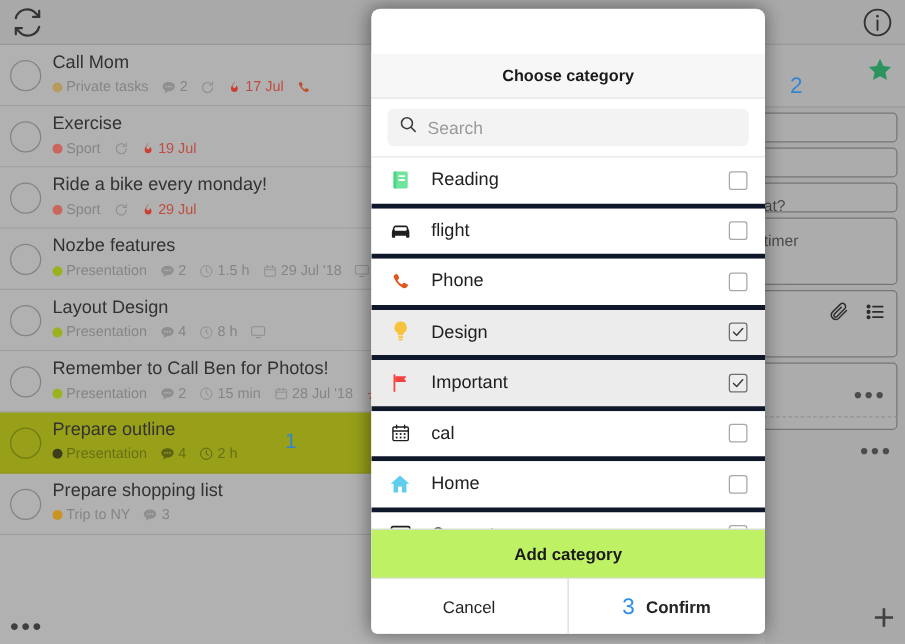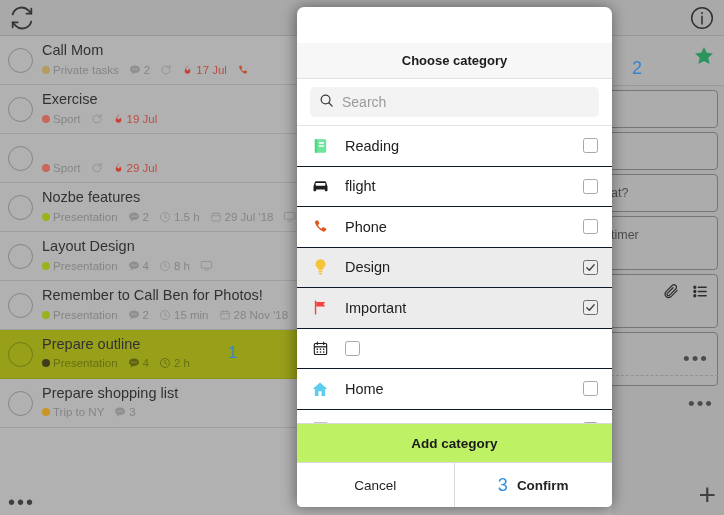--- a/index.html
+++ b/index.html
@@ -80,21 +80,21 @@
     position: relative; height: 50px; border-bottom: 1px solid #a6a6a6;
     background: #bdbdbd;
   }
   .detail-num {
     position: absolute; left: 20px; top: 22px; font-size: 18px; color: #2f8fe8;
   }
   .star-icon { position: absolute; right: 9px; top: 9px; width: 22px; height: 22px; }
   .detail-card {
     position: relative;
     margin: 4px 6px 0 -8px;
-    height: 38px;
+    height: 24px;
     border: 1px solid #7d7d7d;
     border-radius: 4px;
     background: #bdbdbd;
   }
   .detail-card .ctext {
     position: absolute; left: 6px; top: 11px; font-size: 12.5px; color: #4b4b4b;
     white-space: nowrap;
   }
   .detail-card.tall { height: 54px; }
   .card-icons { position: absolute; right: 8px; top: 8px; display: flex; gap: 12px; }
@@ -145,21 +145,21 @@
     font-family: "Liberation Sans", sans-serif;
     font-size: 14px; color: #4d7c0f; width: 100%;
   }
   .search-box input::placeholder { color: #9a9a9a; }
 
   .cat-list { flex: 1 1 auto; overflow: hidden; }
   .cat-item {
     height: 40.5px;
     display: flex; align-items: center;
     padding: 0 14px 0 12px;
-    border-bottom: 1px solid #0f172a;
+    border-bottom: 4px solid #0f172a;
     background: #fff;
   }
   .cat-item.selected { background: #ececec; }
   .cat-icon {
     width: 22px; height: 22px; flex: 0 0 22px;
     display: flex; align-items: center; justify-content: center;
     margin-right: 14px;
   }
   .cat-label { flex: 1 1 auto; font-size: 14.5px; color: #202020; }
   .cat-box {
@@ -271,20 +271,21 @@
             <svg width="11" height="13" viewBox="0 0 24 24" fill="#e03b2c">
                 <path d="M12 2c1 4-3 5-3 9a3 3 0 0 0 6 0c0-1.2-.4-2-.4-2 2.4 1.6 3.4 3.6 3.4 6a6 6 0 0 1-12 0C6 10 10 8 12 2z"></path>
               </svg>
             <span>19 Jul</span>
           </span>
         </div>
       </div>
 
       <div class="task-row">
         <div class="task-check"></div>
+        <div class="task-title">Ride a bike every monday!</div>
         <div class="task-meta">
           <span class="meta-grp">
             <span class="dot" style="background:#e0695c"></span>
             <span>Sport</span>
           </span>
           <span class="meta-grp">
             <svg width="12" height="12" viewBox="0 0 24 24" fill="none" stroke="#9a9a9a" stroke-width="1.8" stroke-linecap="round">
                 <path d="M20 12a8 8 0 1 1-2.6-5.9"></path>
                 <path d="M20 3v5h-5"></path>
               </svg>
@@ -396,21 +397,21 @@
                 <circle cx="12" cy="12" r="9"></circle>
                 <path d="M12 7v5.3l3.4 2" stroke-linecap="round"></path>
               </svg>
             <span>15 min</span>
           </span>
           <span class="meta-grp">
             <svg width="12" height="12" viewBox="0 0 24 24" fill="none" stroke="#9a9a9a" stroke-width="1.6">
                 <rect x="3.5" y="5" width="17" height="15" rx="1.5"></rect>
                 <path d="M3.5 9.5h17M8 3v3.5M16 3v3.5" stroke-linecap="round"></path>
               </svg>
-            <span>28 Nov '18</span>
+            <span>28 Jul '18</span>
           </span>
           <span class="meta-grp">
             <svg width="12" height="13" viewBox="0 0 24 24" fill="#e0493c">
                 <circle cx="15" cy="4" r="2"></circle>
                 <path d="M13.5 7.5 10 9.5l-1.5 4 2 1 1-3 2.2-1-0.5 3.5 3 4.5 1.8-1.2-2.3-3.7.8-5.3zM8 11.5 5 12l-.4 1.8 3.1-.5zM10.5 17l-3.4 3.2 1.4 1.4 3.5-3.4z"></path>
               </svg>
           </span>
         </div>
       </div>
 
@@ -617,20 +618,21 @@
               <g fill="#1f1f1f" stroke="none">
                 <rect x="6.5" y="12" width="2" height="2"></rect>
                 <rect x="11" y="12" width="2" height="2"></rect>
                 <rect x="15.5" y="12" width="2" height="2"></rect>
                 <rect x="6.5" y="16" width="2" height="2"></rect>
                 <rect x="11" y="16" width="2" height="2"></rect>
                 <rect x="15.5" y="16" width="2" height="2"></rect>
               </g>
             </svg>
         </span>
+        <span class="cat-label">cal</span>
         <span class="cat-box"></span>
       </div>
 
       <div class="cat-item">
         <span class="cat-icon">
           <svg width="18" height="16" viewBox="0 0 24 22" fill="#5ecdee">
               <path d="M12 2 1.8 11h3.1v9.5h5V14h4.2v6.5h5V11h3.1z"></path>
             </svg>
         </span>
         <span class="cat-label">Home</span>

